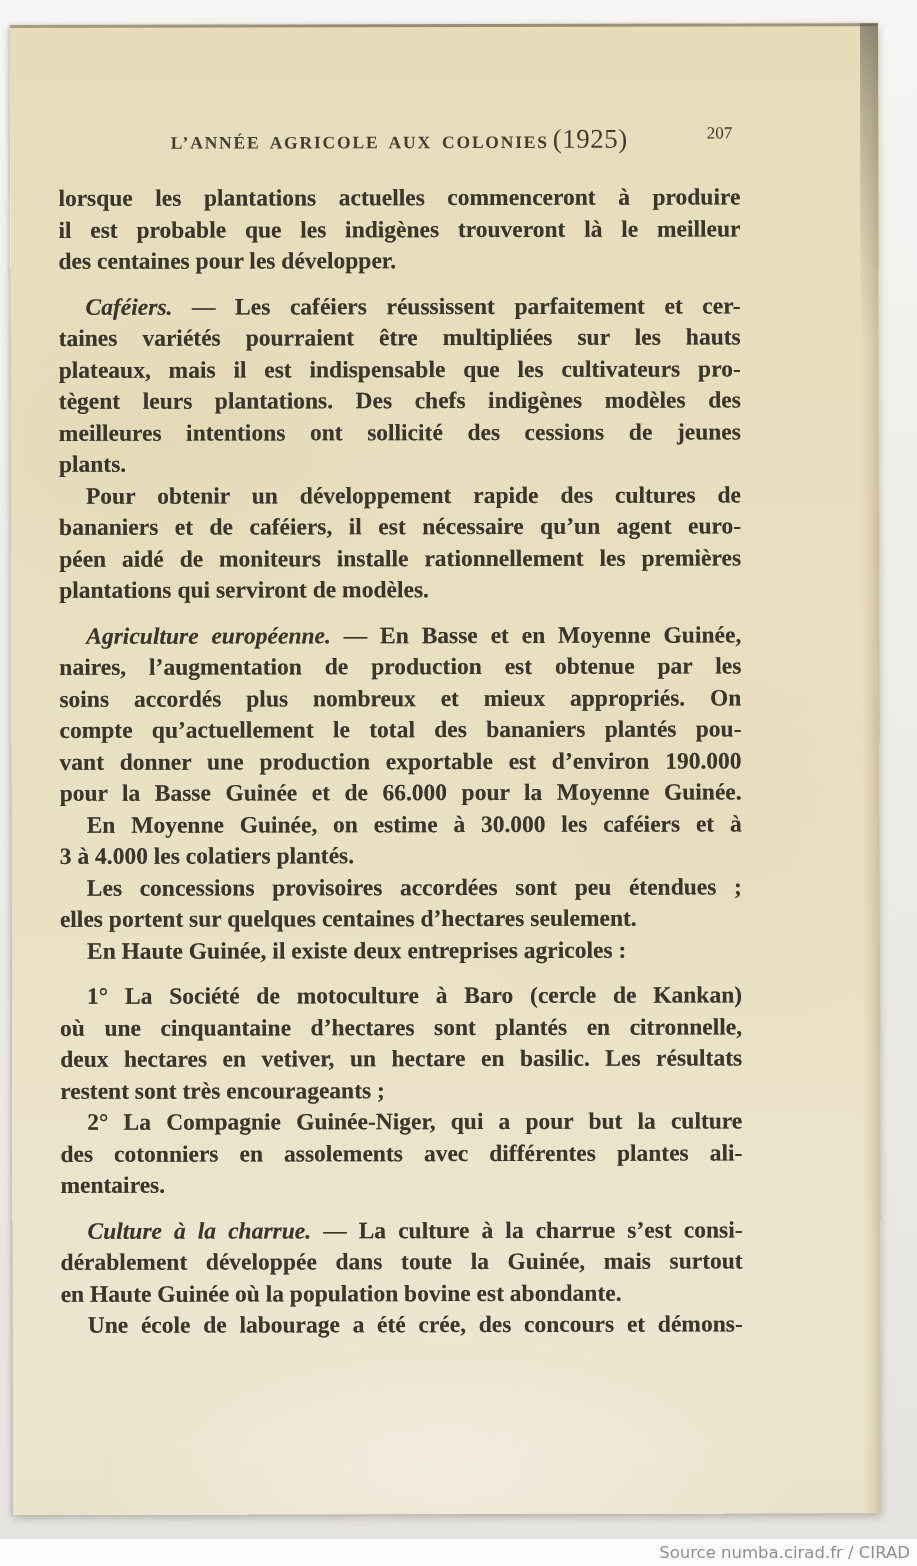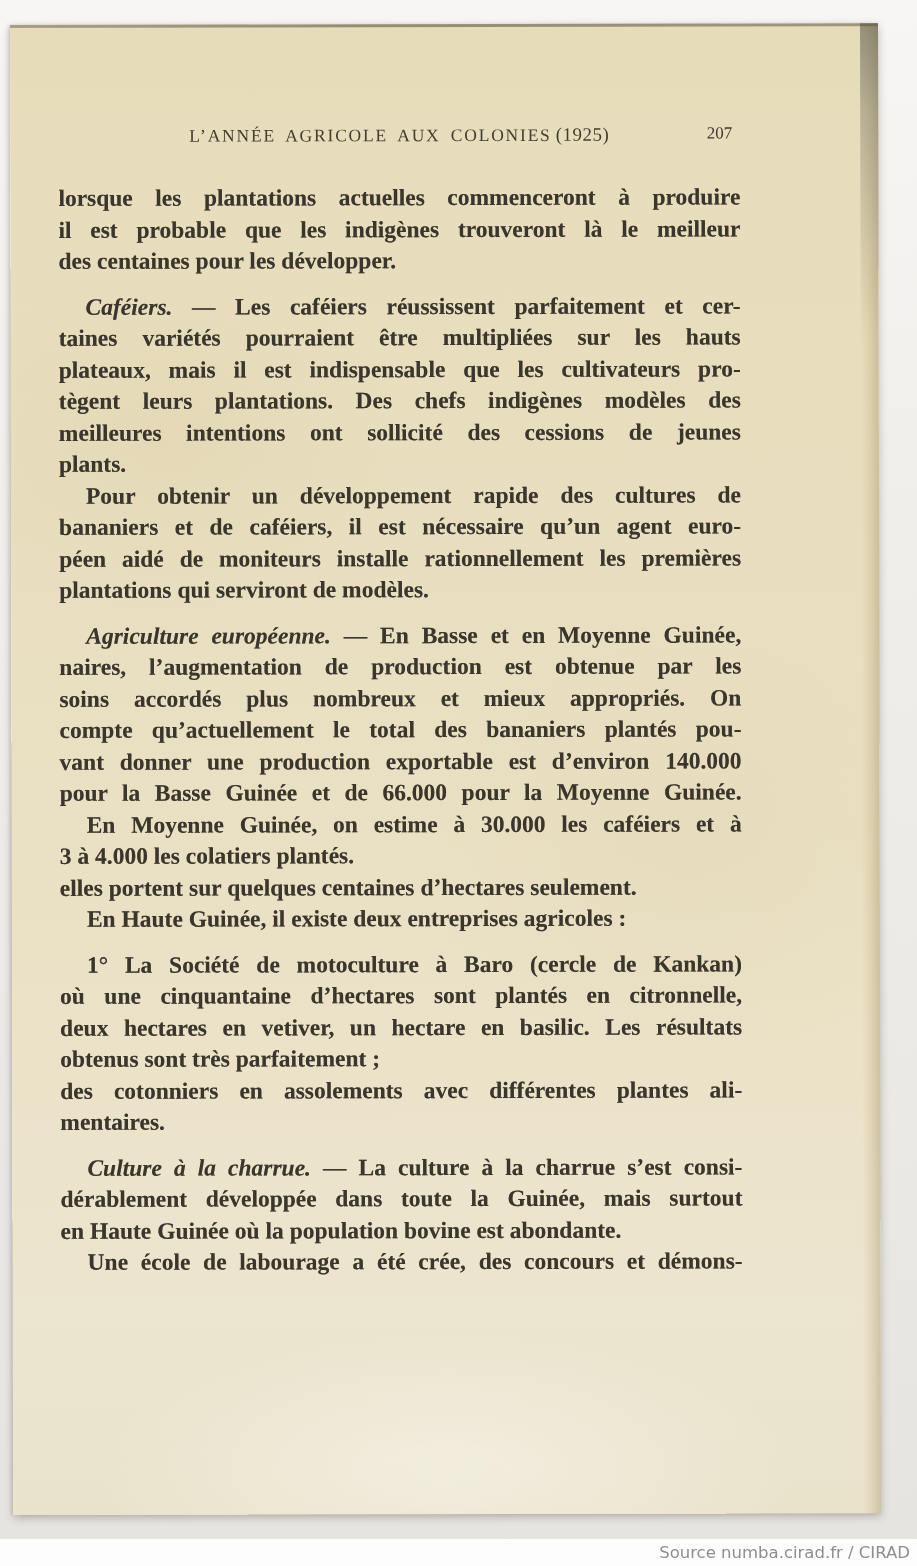--- a/index.html
+++ b/index.html
@@ -45,25 +45,25 @@
     position:relative;
     padding:100px 0 0 48px;
     width:730px;
   }
   
   .page-header{
     position:relative;width:682px;text-align:center;color:#423d30;
     height:34px;
   }
   .title-caps{
-    font-size:17.5px;letter-spacing:1.8px;font-weight:400;
+    font-size:17.5px;letter-spacing:1.8px;font-weight:700;
     word-spacing:4px;
   }
   .title-year{
-    font-size:19px;letter-spacing:0.5px;font-weight:500;
+    font-size:27px;letter-spacing:0.5px;font-weight:500;
   }
   .page-number{
     position:absolute;right:8px;top:0;font-size:17px;color:#3d392e;
   }
   
   .page-body{
     margin-top:24px;width:682px;
     font-size:23.5px;line-height:31.5px;color:var(--ink);
     text-shadow:0 0 0.6px rgba(58,54,44,0.45);
   }
@@ -113,40 +113,42 @@
           <div class="line firstline">Pour obtenir un développement rapide des cultures de</div>
           <div class="line">bananiers et de caféiers, il est nécessaire qu’un agent euro-</div>
           <div class="line">péen aidé de moniteurs installe rationnellement les premières</div>
           <div class="line lastline">plantations qui serviront de modèles.</div>
         </div>
         <div class="para indent spaced">
           <div class="line firstline"><span class="lead">Agriculture européenne.</span> — En Basse et en Moyenne Guinée,</div>
           <div class="line">naires, l’augmentation de production est obtenue par les</div>
           <div class="line">soins accordés plus nombreux et mieux appropriés. On</div>
           <div class="line">compte qu’actuellement le total des bananiers plantés pou-</div>
-          <div class="line">vant donner une production exportable est d’environ 140.000</div>
+          <div class="line">vant donner une production exportable est d’environ 190.000</div>
           <div class="line">pour la Basse Guinée et de 66.000 pour la Moyenne Guinée.</div>
         </div>
         <div class="para indent">
           <div class="line firstline">En Moyenne Guinée, on estime à 30.000 les caféiers et à</div>
           <div class="line lastline">3 à 4.000 les colatiers plantés.</div>
         </div>
         <div class="para indent">
+          <div class="line firstline">Les concessions provisoires accordées sont peu étendues ;</div>
           <div class="line lastline">elles portent sur quelques centaines d’hectares seulement.</div>
         </div>
         <div class="para indent">
           <div class="line firstline lastline">En Haute Guinée, il existe deux entreprises agricoles :</div>
         </div>
         <div class="para indent spaced">
           <div class="line firstline">1° La Société de motoculture à Baro (cercle de Kankan)</div>
           <div class="line">où une cinquantaine d’hectares sont plantés en citronnelle,</div>
           <div class="line">deux hectares en vetiver, un hectare en basilic. Les résultats</div>
-          <div class="line lastline">obtenus sont très parfaitement ;</div>
+          <div class="line lastline">restent sont très encourageants ;</div>
         </div>
         <div class="para indent">
+          <div class="line firstline">2° La Compagnie Guinée-Niger, qui a pour but la culture</div>
           <div class="line">des cotonniers en assolements avec différentes plantes ali-</div>
           <div class="line lastline">mentaires.</div>
         </div>
         <div class="para indent spaced">
           <div class="line firstline"><span class="lead">Culture à la charrue.</span> — La culture à la charrue s’est consi-</div>
           <div class="line">dérablement développée dans toute la Guinée, mais surtout</div>
           <div class="line lastline">en Haute Guinée où la population bovine est abondante.</div>
         </div>
         <div class="para indent">
           <div class="line firstline">Une école de labourage a été crée, des concours et démons-</div>

